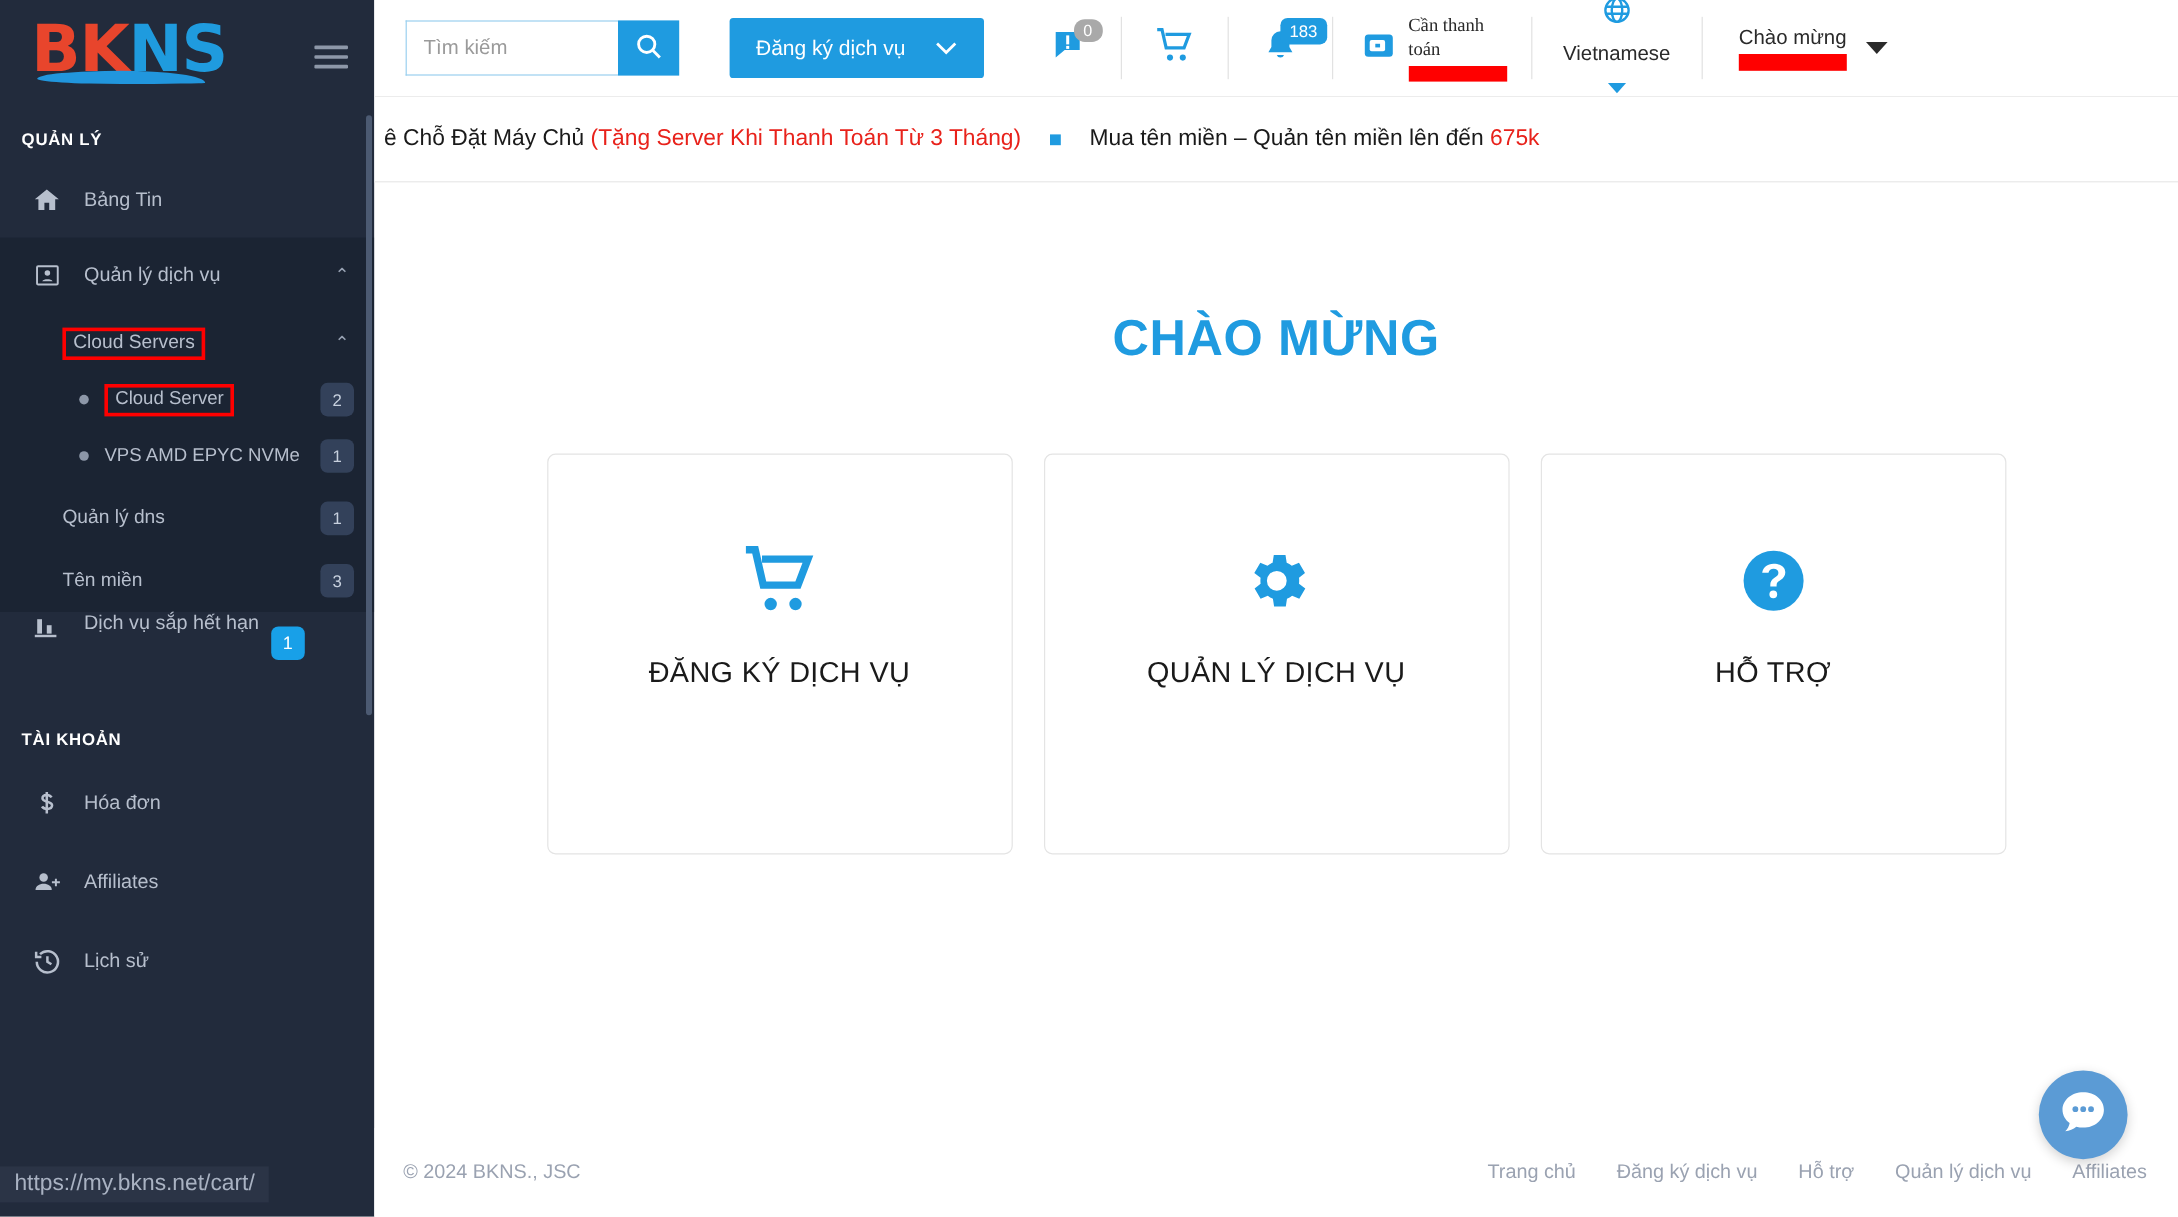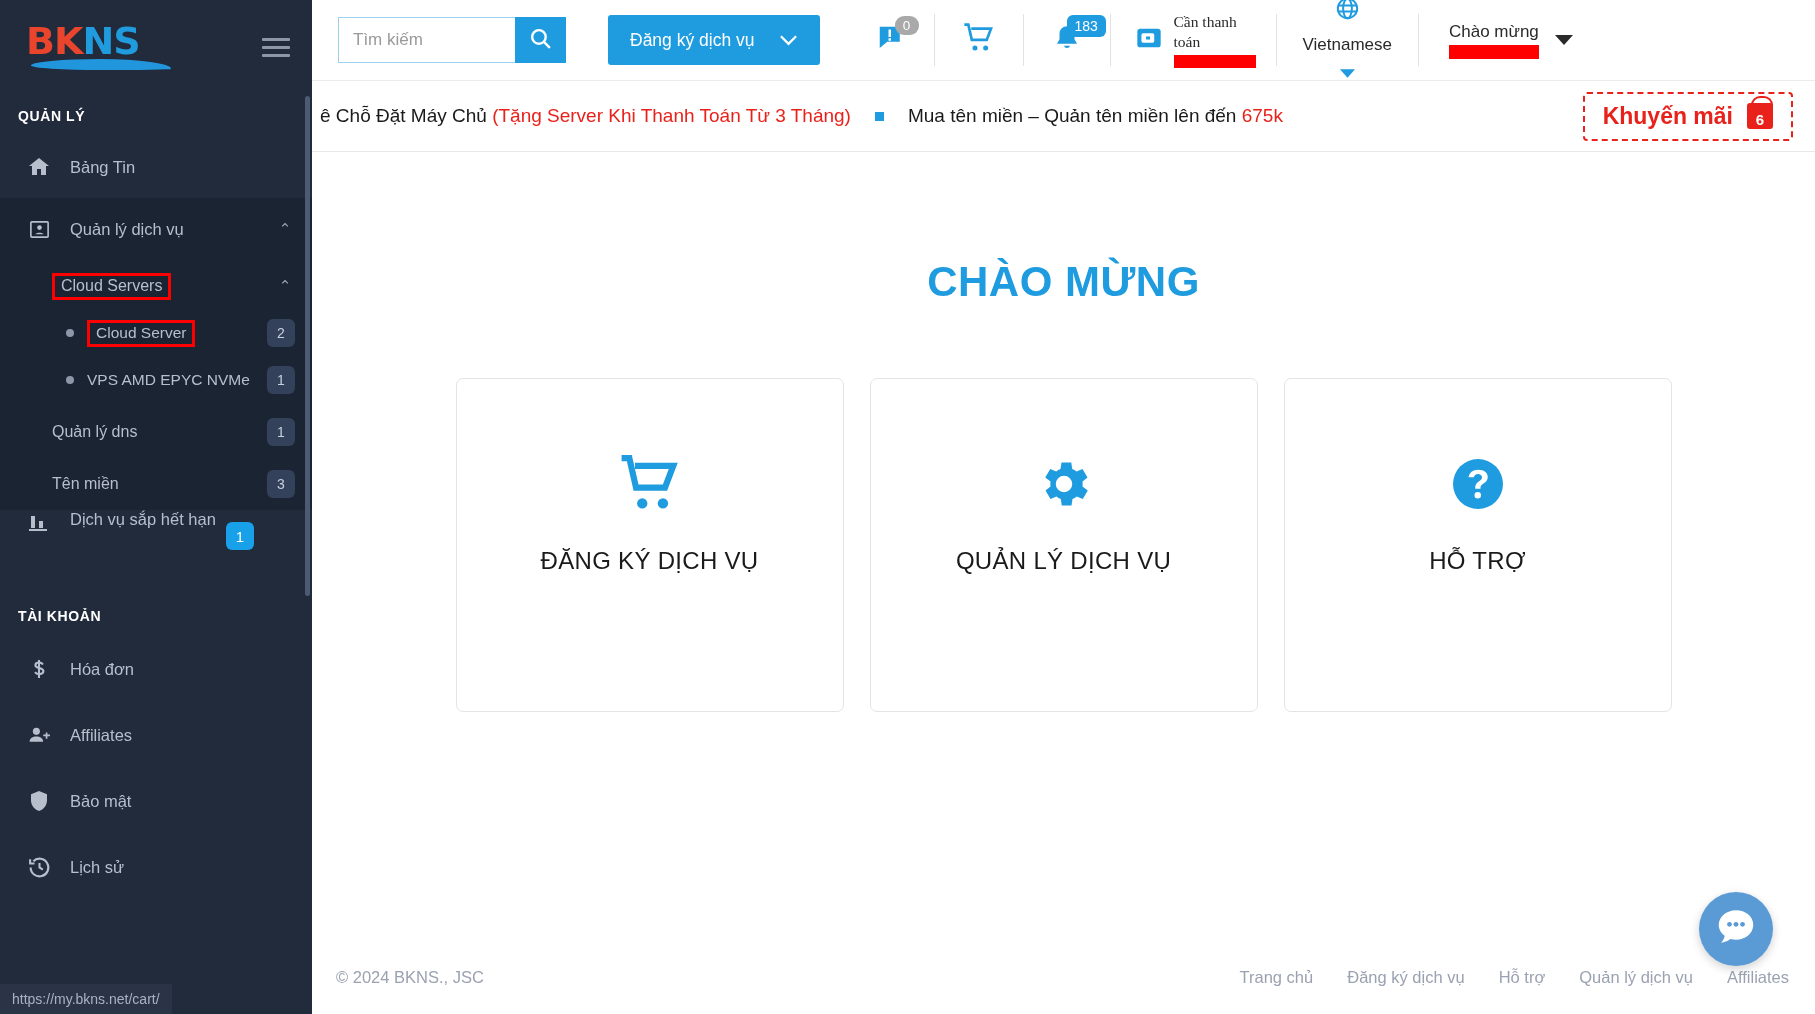--- a/index.html
+++ b/index.html
@@ -18,21 +18,21 @@
     position: relative;
     flex: 0 0 312px;
     overflow: hidden;
   }
   .sidebar-top {
     height: 94px; display: flex; align-items: center;
     justify-content: space-between; padding: 0 22px 0 26px;
   }
   .logo { position: relative; width: 150px; height: 56px; }
   .logo-text {
-    font-size: 38px; font-weight: bold; letter-spacing: -1px;
+    font-size: 54px; font-weight: bold; letter-spacing: -1px;
     font-family: "DejaVu Sans", sans-serif;
     line-height: 44px;
   }
   .logo-bk { color: #e8452c; }
   .logo-ns { color: #1f9bde; }
   .logo-swoosh {
     position: absolute; left: 5px; top: 40px; width: 140px; height: 11px;
     background: #2196dd;
     border-radius: 50% 50% 50% 50% / 60% 90% 10% 40%;
   }
@@ -83,22 +83,22 @@
   .badge-blue { background: #18a0e8; color: #ffffff; border-radius: 6px;
     min-width: 28px; height: 28px; display:flex; align-items:center;
     justify-content:center; font-size: 15px; margin-left: 10px;
     align-self: flex-start; margin-top: 12px; }
   .hl-box { display: inline-block; border: 3px solid #ff0000; padding: 1px 6px 2px 6px; }
   .sb-scroll {
     position: absolute; right: 2px; top: 96px; width: 5px; height: 500px;
     background: #4c5a72; border-radius: 3px;
   }
   .status-url {
-    position: absolute; left: 0; bottom: 0; height: 30px;
-    background: #2b3446; color: #a9b2c2; font-size: 14px;
+    position: absolute; left: 0; bottom: 12px; height: 30px;
+    background: #2b3446; color: #a9b2c2; font-size: 19px;
     display: flex; align-items: center; padding: 0 12px;
     max-width: 312px; white-space: nowrap; overflow: hidden;
   }
 
   
   .main { flex: 1; display: flex; flex-direction: column; background: #fff;
           position: relative; overflow: hidden; }
 
   .header {
     height: 81px; background: #fff; display: flex; align-items: center;
@@ -310,28 +310,20 @@
       <span class="ico">
         <svg width="25" height="25" viewBox="0 0 24 24" fill="#b7bfcd">
             <circle cx="9" cy="8" r="3.4"></circle>
             <path d="M2.5 18c0-3.2 3-5 6.5-5s6.5 1.8 6.5 5z"></path>
             <path d="M18 9h1.6v2H22v1.6h-2.4V15H18v-2.4h-2.4V11H18z"></path>
           </svg>
       </span>
       <span class="label">Affiliates</span>
     </div>
 
-    <div class="nav-item" style="height:66px">
-      <span class="ico">
-        <svg width="24" height="24" viewBox="0 0 24 24" fill="#b7bfcd">
-            <path d="M12 2L4 5.2v6.1c0 5 3.4 9.4 8 10.7 4.6-1.3 8-5.7 8-10.7V5.2z"></path>
-          </svg>
-      </span>
-      <span class="label">Bảo mật</span>
-    </div>
 
     <div class="nav-item" style="height:66px">
       <span class="ico">
         <svg width="25" height="25" viewBox="0 0 24 24" fill="none" stroke="#b7bfcd" stroke-width="2">
             <path d="M3.5 12a8.5 8.5 0 1 0 2.6-6.1"></path>
             <path d="M3 4v4.2h4.2"></path>
             <path d="M12 7.6V12l3.2 2"></path>
           </svg>
       </span>
       <span class="label">Lịch sử</span>
@@ -444,26 +436,20 @@
 
     <div class="promo">
       <div class="promo-item">
         <span>ê Chỗ Đặt Máy Chủ </span><span class="promo-red">(Tặng Server Khi Thanh Toán Từ 3 Tháng)</span>
       </div>
       <span class="promo-sep"></span>
       <div class="promo-item">
         <span>Mua tên miền – Quản tên miền lên đến </span><span class="promo-red">675k</span>
       </div>
       <div class="promo-spacer"></div>
-      <div class="promo-btn">
-        <span class="promo-btn-text">Khuyến mãi</span>
-        <span class="gift">
-            <span>6</span>
-          </span>
-      </div>
     </div>
 
     <div class="content">
       <div class="welcome">CHÀO MỪNG</div>
 
       <div class="cards">
         <div class="card">
           <span class="card-icon">
             <svg width="62" height="58" viewBox="0 0 24 22" fill="#1f9be0">
                 <path d="M1 1h3l2.6 11.4h11.2L21 4H6.2" fill="none" stroke="#1f9be0" stroke-width="2.4"></path>

